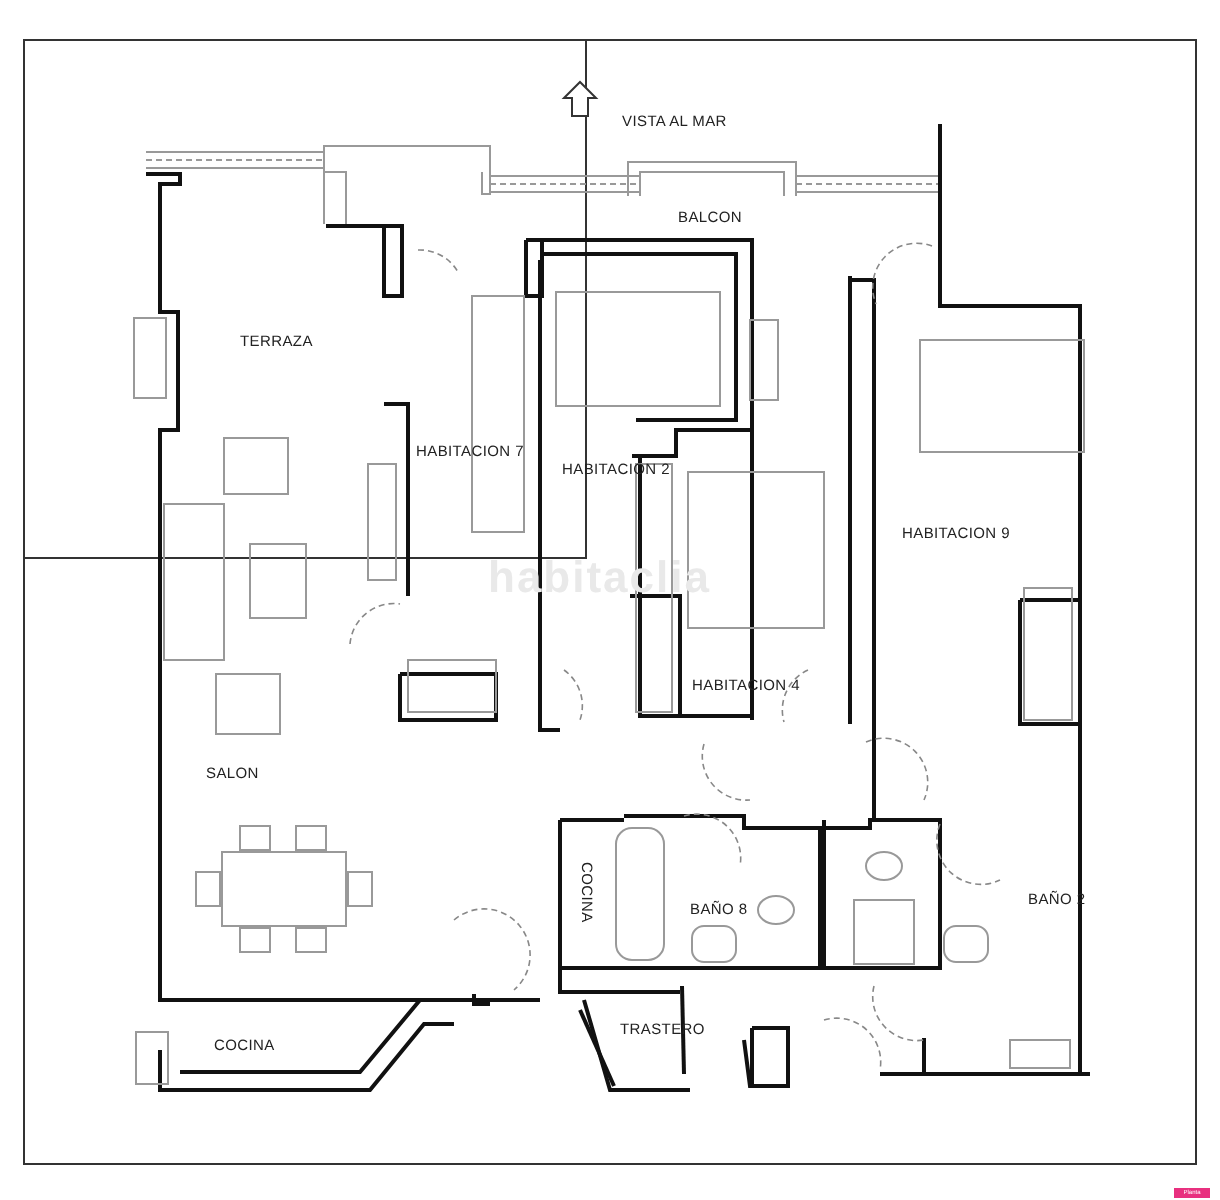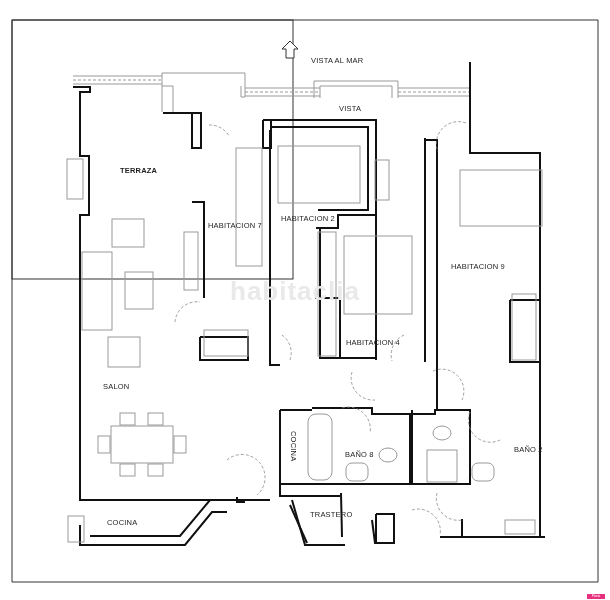--- a/index.html
+++ b/index.html
@@ -1,20 +1,20 @@
 <!DOCTYPE html>
 <html><head>
 <meta charset="utf-8">
 <style>
   html,body{margin:0;padding:0;background:#fff;}
   body{width:610px;height:600px;position:relative;overflow:hidden;font-family:"Liberation Sans",sans-serif;}
   svg{position:absolute;left:0;top:0;}
   .lbl{position:absolute;font-size:7.5px;color:#222;letter-spacing:0.2px;white-space:nowrap;}
   .vert{transform:rotate(90deg);transform-origin:left top;}
-  .wm{position:absolute;left:230px;top:276px;font-size:26px;color:#e9e9e9;font-weight:bold;letter-spacing:1px;}
+  .wm{position:absolute;left:244px;top:276px;font-size:22px;color:#e9e9e9;font-weight:bold;letter-spacing:1px;}
   .badge{position:absolute;left:587px;top:594px;width:18px;height:5px;background:#e8307f;color:#fff;font-size:3px;line-height:5px;text-align:center;}
 </style>
 </head>
 <body>
 
 <div>
 <svg width="610" height="600" viewBox="0 0 610 600">
 
   <rect x="12" y="20" width="281" height="259" fill="none" stroke="#333" stroke-width="1"></rect>
   <polyline points="12,20 598,20 598,582 12,582 12,20" fill="none" stroke="#333" stroke-width="1"></polyline>
@@ -114,24 +114,24 @@
     <path d="M470,412 A22,22 0 0 0 500,440"></path>
     <path d="M227,460 A22,22 0 0 1 257,495"></path>
     <path d="M412,510 A22,22 0 0 1 440,535"></path>
     <path d="M437,493 A22,22 0 0 0 462,520"></path>
   </g>
 </svg>
 
 <div class="wm">habitaclia</div>
 
 <div class="lbl" style="left:311px;top:56px;">VISTA AL MAR</div>
-<div class="lbl" style="left:339px;top:104px;">VISTA</div>
-<div class="lbl" style="left:120px;top:166px;font-weight:bold;">TERRAZA</div>
+<div class="lbl" style="left:339px;top:104px;">BALCON</div>
+<div class="lbl" style="left:120px;top:166px;">TERRAZA</div>
 <div class="lbl" style="left:208px;top:221px;">HABITACION  7</div>
-<div class="lbl" style="left:281px;top:214px;">HABITACION  2</div>
+<div class="lbl" style="left:281px;top:230px;">HABITACION  2</div>
 <div class="lbl" style="left:346px;top:338px;">HABITACION  4</div>
 <div class="lbl" style="left:451px;top:262px;">HABITACION  9</div>
 <div class="lbl" style="left:103px;top:382px;text-align:center;">SALON</div>
 <div class="lbl" style="left:107px;top:518px;">COCINA</div>
 <div class="lbl vert" style="left:298px;top:431px;">COCINA</div>
 <div class="lbl" style="left:345px;top:450px;">BAÑO  8</div>
 <div class="lbl" style="left:470px;top:445px;margin-left:44px;">BAÑO  2</div>
 <div class="lbl" style="left:310px;top:510px;text-align:right;">TRASTERO</div>
 
 <div class="badge">Planta</div>

